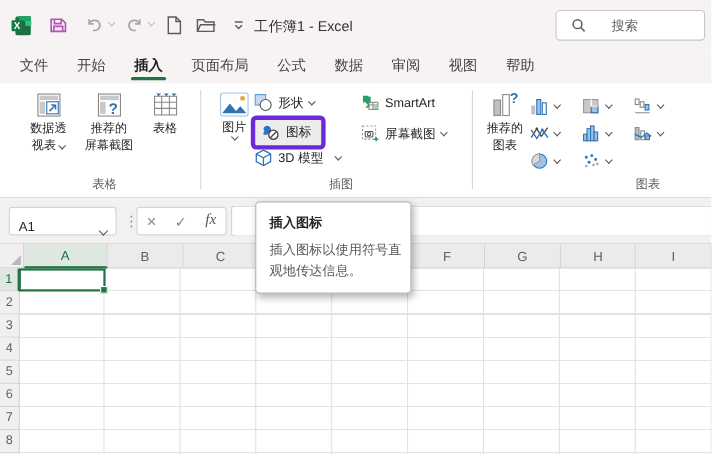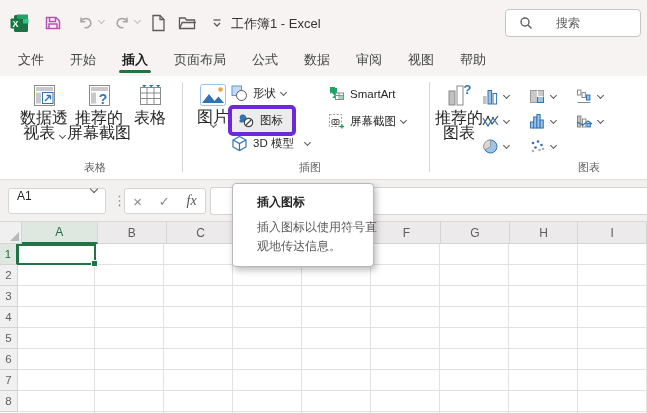--- a/index.html
+++ b/index.html
@@ -20,29 +20,29 @@
   .tab { position:relative; padding:0 13px; height:30px; line-height:28px; font-size:13px; color:#444; cursor:default; white-space:nowrap; }
   .tab.active { color:#1f1f1f; font-weight:bold; }
   .tab.active::after { content:""; position:absolute; left:10px; right:10px; bottom:3px; height:3px; border-radius:2px; background:#217346; }
 
   
   .ribbon { position:relative; height:104px; background:#fff; border-bottom:1px solid #e0dedd; }
   .rgroup { position:absolute; top:0; height:103px; }
   .rgroup .sep { position:absolute; right:0; top:6px; height:90px; width:1px; background:#d8d6d5; }
   .glabel { position:absolute; bottom:4px; font-size:11px; color:#605e5c; white-space:nowrap; }
   .bigbtn { position:absolute; top:6px; display:flex; flex-direction:column; align-items:center; gap:2px; }
-  .bigbtn .lbl { font-size:16px; line-height:13px; color:#262626; text-align:center; white-space:nowrap; }
+  .bigbtn .lbl { font-size:11px; line-height:13px; color:#262626; text-align:center; white-space:nowrap; }
   .smallbtn { position:absolute; display:flex; align-items:center; gap:5px; font-size:11.5px; color:#262626; white-space:nowrap; }
   .hl-red { border:4px solid #6d28d9; border-radius:5px; background:#ececec; padding:3px 9px 3px 6px; }
   .chartgrid { position:absolute; left:52px; top:8px; display:grid; grid-template-columns:repeat(3,47px); grid-auto-rows:25px; }
   .chartbtn { display:flex; align-items:center; gap:5px; }
 
   
   .fbar { position:relative; height:42px; background:#f3f1f0; border-bottom:1px solid #d9d6d5; }
-  .namebox { position:absolute; left:8px; top:8px; width:98px; height:26px; background:#fff; border:1px solid #d6d4d3; border-radius:3px; display:flex; align-items:flex-start; padding:0 8px; justify-content:space-between; }
+  .namebox { position:absolute; left:8px; top:8px; width:98px; height:26px; background:#fff; border:1px solid #d6d4d3; border-radius:3px; display:flex; align-items:flex-end; padding:0 8px; justify-content:space-between; }
   .fdots { position:absolute; left:113px; top:13px; color:#8a8886; font-size:13px; letter-spacing:0; }
   .fbtns { position:absolute; left:124px; top:8px; height:26px; width:82px; background:#fff; border:1px solid #d6d4d3; border-radius:3px; display:flex; align-items:center; justify-content:space-around; color:#8a8886; }
   .fbtns .fx { font-family:"Liberation Serif", serif; font-style:italic; font-size:14px; color:#555; }
   .finput { position:absolute; left:210px; top:7px; right:-1px; height:28px; background:#fff; border:1px solid #d6d4d3; border-right:none; border-radius:3px 0 0 3px; }
 
   
   .sheet { position:relative; height:191px; }
   .colheads { display:flex; height:22px; }
   .corner { width:22px; height:22px; background:#f0f0f0; border-right:1px solid #d4d4d4; border-bottom:1px solid #d4d4d4; position:relative; }
   .corner::after { content:""; position:absolute; right:2px; bottom:2px; width:0; height:0; border-bottom:9px solid #b9b9b9; border-left:9px solid transparent; }
@@ -55,21 +55,21 @@
   .rh.sel { background:#dfe7e1; color:#1e6e41; border-right:2px solid #217346; }
   .cells { position:relative; flex:1; background-image:repeating-linear-gradient(to bottom, transparent 0 20px, #e2e2e2 20px 21px); }
   .gcolwrap { display:flex; height:100%; }
   .gcol { height:100%; border-right:1px solid #e2e2e2; }
   .gcol.a { width:77px; }
   .gcol.n { width:69px; }
   .sel-a1 { position:absolute; left:-1px; top:0; width:79px; height:21px; border:2px solid #217346; background:transparent; }
   .sel-a1::after { content:""; position:absolute; right:-4px; bottom:-4px; width:5px; height:5px; background:#217346; border:1px solid #fff; }
 
   
-  .tooltip { position:absolute; left:232px; top:183px; width:142px; z-index:50; background:#fff; border:1px solid #b8b8b8; border-radius:4px; box-shadow:2px 3px 7px rgba(0,0,0,.28); padding:10px 11px 10px 24px; }
+  .tooltip { position:absolute; left:232px; top:183px; width:142px; z-index:50; background:#fff; border:1px solid #b8b8b8; border-radius:4px; box-shadow:2px 3px 7px rgba(0,0,0,.28); padding:10px 11px 10px 12px; }
   .tooltip .tt-title { font-weight:bold; font-size:12px; color:#262626; margin-bottom:7px; }
   .tooltip .tt-body { font-size:12px; color:#595959; line-height:19px; width:120px; }
 
   svg { display:block; }
 </style>
 </head>
 <body>
 
 <div class="app">
 

